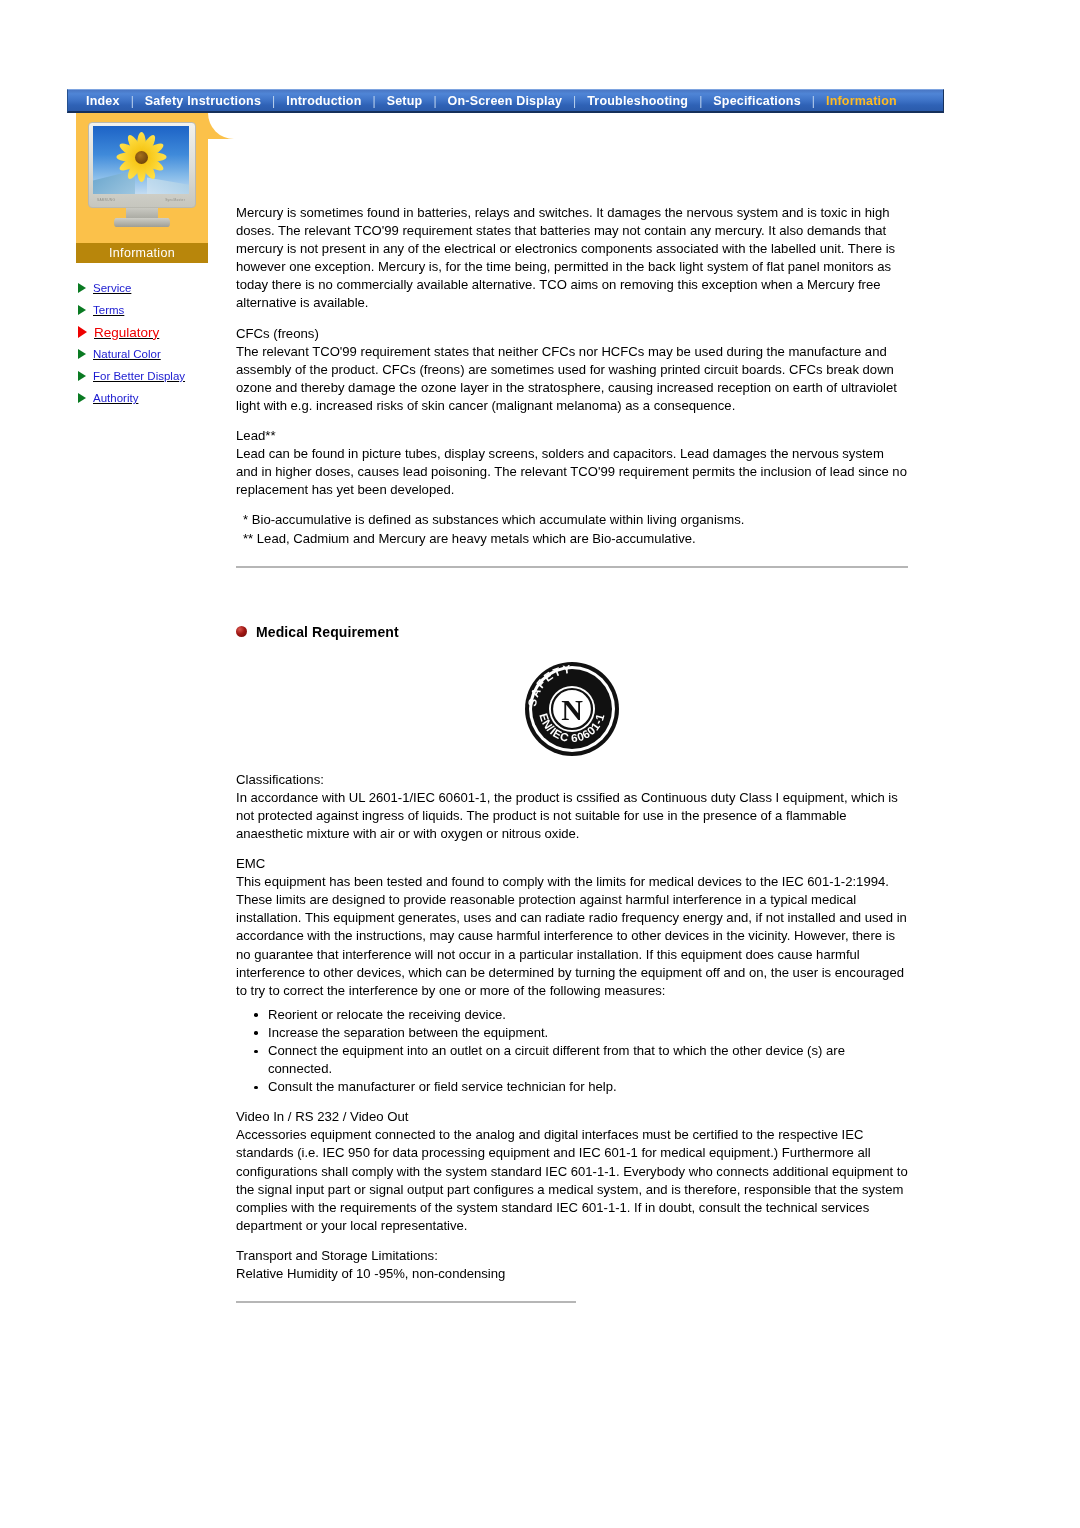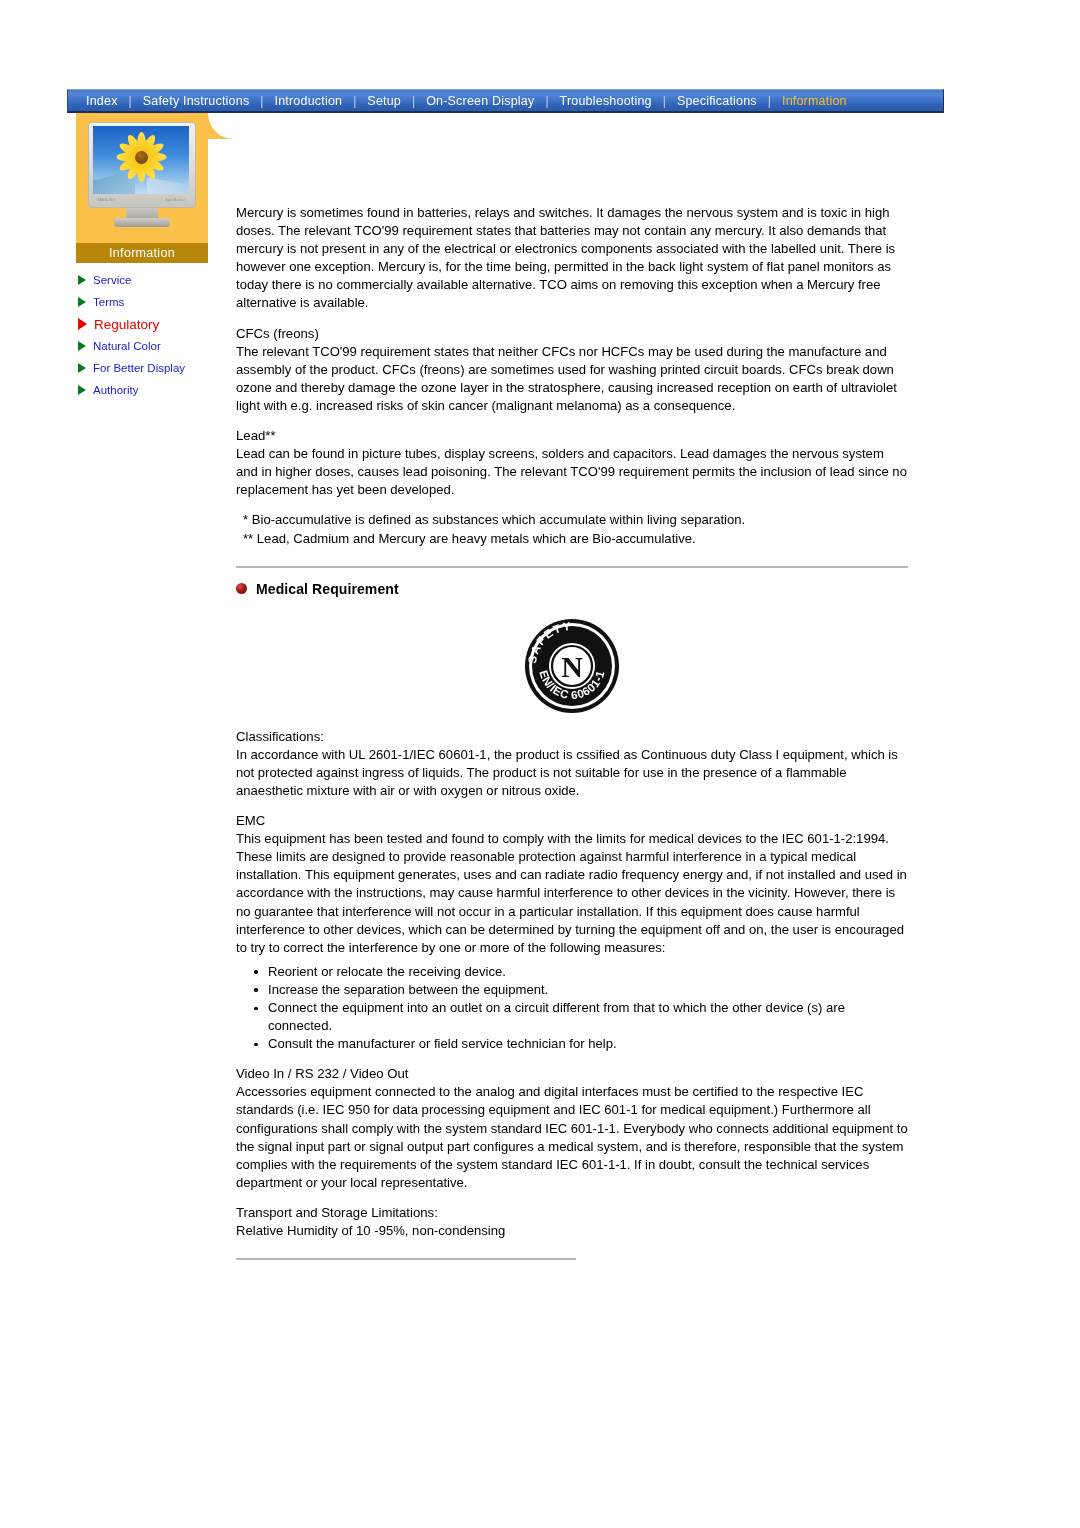--- a/index.html
+++ b/index.html
@@ -31,21 +31,21 @@
     border-left: 1px solid #24508f;
     border-right: 1px solid #17325c;
     border-bottom: 2px solid #16305a;
     display: flex;
     align-items: center;
     box-sizing: border-box;
     padding: 0 8px;
   }
   .navbar .nav-item {
     font-size: 12.5px;
-    font-weight: normal;
+    font-weight: bold;
     color: #ffffff;
     letter-spacing: 0.2px;
     white-space: nowrap;
     padding: 0 10px;
     line-height: 22px;
     cursor: pointer;
   }
   .navbar .nav-item.active {
     color: #ffbb22;
   }
@@ -215,22 +215,23 @@
     height: 20px;
     background: #b8860b;
     color: #ffffff;
     font-size: 12.5px;
     text-align: center;
     line-height: 20px;
     letter-spacing: 0.3px;
   }
 
   .side-links {
-    margin-top: 6px;
+    margin-top: 14px;
     padding-left: 2px;
+    text-decoration: underline;
   }
   .side-link {
     display: flex;
     align-items: center;
     height: 22px;
     cursor: pointer;
   }
   .side-link .tri {
     width: 0; height: 0;
     border-left: 8px solid #0a7a22;
@@ -285,20 +286,21 @@
     border: none;
     border-top: 2px solid #b6b6b6;
     margin: 0;
     height: 0;
   }
 
   .section-head {
     display: flex;
     align-items: center;
     gap: 9px;
+    margin-top: 43px;
   }
   .section-head .dot {
     width: 11px;
     height: 11px;
     border-radius: 50%;
     background: radial-gradient(circle at 34% 30%, #d9554e 0%, #a01714 45%, #6b0d0c 100%);
     flex: none;
   }
   .section-head .ttl {
     font-weight: bold;
@@ -430,21 +432,21 @@
   <div class="gap-md"></div>
   <p class="h-sub">CFCs (freons)</p>
   <p>The relevant TCO'99 requirement states that neither CFCs nor HCFCs may be used during the manufacture and assembly of the product. CFCs (freons) are sometimes used for washing printed circuit boards. CFCs break down ozone and thereby damage the ozone layer in the stratosphere, causing increased reception on earth of ultraviolet light with e.g. increased risks of skin cancer (malignant melanoma) as a consequence.</p>
 
   <div class="gap-md"></div>
   <p class="h-sub">Lead**</p>
   <p>Lead can be found in picture tubes, display screens, solders and capacitors. Lead damages the nervous system and in higher doses, causes lead poisoning. The relevant TCO'99 requirement permits the inclusion of lead since no replacement has yet been developed.</p>
 
   <div class="gap-md"></div>
   <div class="notes">
-    <p>* Bio-accumulative is defined as substances which accumulate within living separation.</p>
+    <p>* Bio-accumulative is defined as substances which accumulate within living organisms.</p>
     <p>** Lead, Cadmium and Mercury are heavy metals which are Bio-accumulative.</p>
   </div>
 
   <div class="gap-lg"></div>
   <hr class="rule">
   <div class="gap-md"></div>
 
   <div class="section-head">
     <span class="dot"></span>
     <span class="ttl">Medical Requirement</span>

